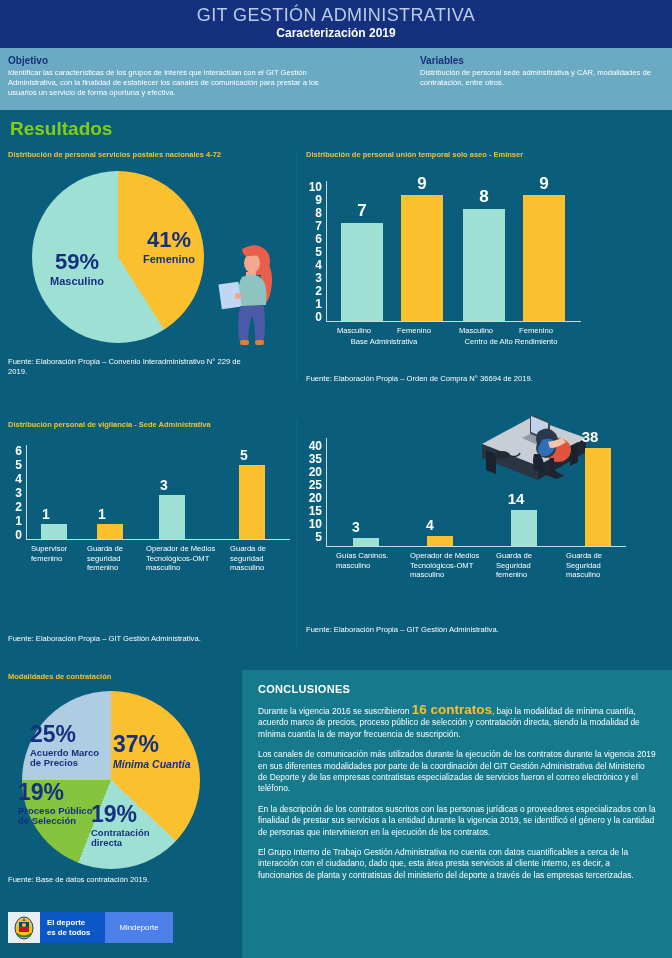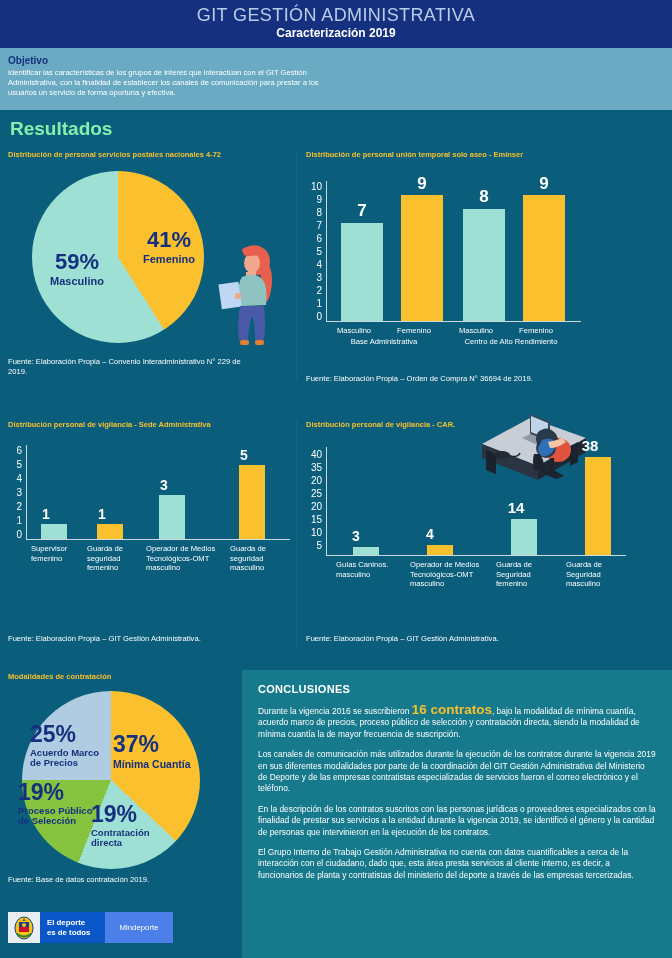--- a/index.html
+++ b/index.html
@@ -29,21 +29,21 @@
   }
   .band-col { position: absolute; top: 7px; }
   .band-col.left { left: 8px; width: 320px; }
   .band-col.right { left: 420px; width: 250px; }
   .band-h { color: #15307E; font-size: 10px; font-weight: bold; margin-bottom: 2px; }
   .band-p { color: #FFFFFF; font-size: 7.6px; line-height: 10.2px; }
 
   
   .resultados {
     position: absolute; left: 10px; top: 118px;
-    color: #86efac; font-size: 19px; font-weight: bold;
+    color: #84cc16; font-size: 19px; font-weight: bold;
   }
 
   
   .panel { position: absolute; }
   .chart-title { color: #F7C02E; font-size: 7.5px; font-weight: bold; }
   .src { color: #FFFFFF; font-size: 7.6px; line-height: 10px; }
 
   
   .vdiv { position: absolute; background: #0E6B88; width: 1px; }
 
@@ -51,21 +51,21 @@
   .pie-wrap { position: relative; }
   .pie { border-radius: 50%; }
   .pie-label { position: absolute; color: #15307E; text-align: center; }
   .pie-pct { font-weight: bold; line-height: 1; }
   .pie-name { font-weight: bold; line-height: 1.05; }
 
   
   .axis-y { position: absolute; border-left: 1.5px solid #CBD9DF; }
   .axis-x { position: absolute; border-top: 1.5px solid #CBD9DF; }
   .ytick {
-    position: absolute; color: #FFFFFF; font-size: 10px; font-weight: normal;
+    position: absolute; color: #FFFFFF; font-size: 12px; font-weight: bold;
     text-align: right; line-height: 8px;
   }
   .bar { position: absolute; bottom: 0; }
   .barval {
     position: absolute; color: #FFFFFF; font-weight: bold; text-align: center;
   }
   .barcat {
     position: absolute; color: #FFFFFF; font-size: 7.6px; line-height: 9.6px;
   }
 
@@ -93,20 +93,24 @@
 
   <div class="hdr">
     <div class="hdr-title">GIT GESTIÓN ADMINISTRATIVA</div>
     <div class="hdr-sub">Caracterización 2019</div>
   </div>
 
   <div class="band">
     <div class="band-col left">
       <div class="band-h">Objetivo</div>
       <div class="band-p">Identificar las características de los grupos de interés que interactúan con el GIT Gestión Administrativa, con la finalidad de establecer los canales de comunicación para prestar a los usuarios un servicio de forma oportuna y efectiva.</div>
+    </div>
+    <div class="band-col right">
+      <div class="band-h">Variables</div>
+      <div class="band-p">Distribución de personal sede adminsitrativa y CAR, modalidades de contratación, entre otros.</div>
     </div>
   </div>
 
   <div class="resultados">Resultados</div>
 
   <div class="vdiv" style="left:296px; top:150px; height:230px;"></div>
   <div class="vdiv" style="left:296px; top:420px; height:230px;"></div>
 
   <div class="panel" style="left:8px; top:150px; width:285px;">
     <div class="chart-title">Distribución de personal servicios postales nacionales 4-72</div>
@@ -218,21 +222,20 @@
       <div class="barcat" style="left:23px;  top:97px; width:52px;">Supervisor femenino</div>
       <div class="barcat" style="left:79px;  top:97px; width:52px;">Guarda de seguridad femenino</div>
       <div class="barcat" style="left:138px; top:97px; width:72px;">Operador de Medios Tecnológicos-OMT masculino</div>
       <div class="barcat" style="left:222px; top:97px; width:56px;">Guarda de seguridad masculino</div>
     </div>
 
     <div class="src" style="margin-top:42px;">Fuente: Elaboración Propia – GIT Gestión Administrativa.</div>
   </div>
 
   <div class="panel" style="left:306px; top:420px; width:362px;">
-    <div class="chart-title">Distribución personal de vigilancia - CAR.</div>
 
     <svg style="position:absolute; left:172px; top:-12px;" width="112" height="80" viewBox="0 0 112 80">
       <polygon points="4,36 52,10 108,30 60,58" fill="#C9CED6"></polygon>
       <polygon points="4,36 4,50 60,72 60,58" fill="#2A3442"></polygon>
       <polygon points="60,58 60,72 108,44 108,30" fill="#1F2733"></polygon>
       <polygon points="8,42 8,62 18,66 18,46" fill="#1A222E"></polygon>
       <polygon points="92,38 92,58 100,54 100,34" fill="#1A222E"></polygon>
       <polygon points="52,6 52,26 72,34 72,14" fill="#3A4656"></polygon>
       <polygon points="53,8 53,24 70,31 70,15" fill="#BFD4E8"></polygon>
       <polygon points="52,26 72,34 62,38 44,30" fill="#8E9AA8"></polygon>
@@ -288,21 +291,21 @@
     <div class="pie-wrap" style="margin-top:10px; width:230px; height:180px;">
       <div class="pie" style="position:absolute; left:14px; top:0; width:178px; height:178px;
                   background: conic-gradient(
                     #FBC02D 0deg 133.2deg,
                     #9FE0D5 133.2deg 201.6deg,
                     #86C440 201.6deg 270deg,
                     #AFCCE2 270deg 360deg);"></div>
 
       <div class="pie-label" style="left:105px; top:42px; width:80px; text-align:left;">
         <div class="pie-pct" style="font-size:23px;">37%</div>
-        <div class="pie-name" style="font-size:10.5px; margin-top:3px; text-align:left;">Mínima Cuantía</div>
+        <div class="pie-name" style="font-size:10.5px; margin-top:3px; text-align:left;font-style:italic;">Mínima Cuantía</div>
       </div>
 
       <div class="pie-label" style="left:83px; top:112px; width:92px; text-align:left;">
         <div class="pie-pct" style="font-size:23px;">19%</div>
         <div class="pie-name" style="font-size:9.5px; margin-top:2px; text-align:left;">Contratación directa</div>
       </div>
 
       <div class="pie-label" style="left:10px; top:90px; width:80px; text-align:left;">
         <div class="pie-pct" style="font-size:23px;">19%</div>
         <div class="pie-name" style="font-size:9.5px; margin-top:2px; text-align:left;">Proceso Público de Selección</div>

